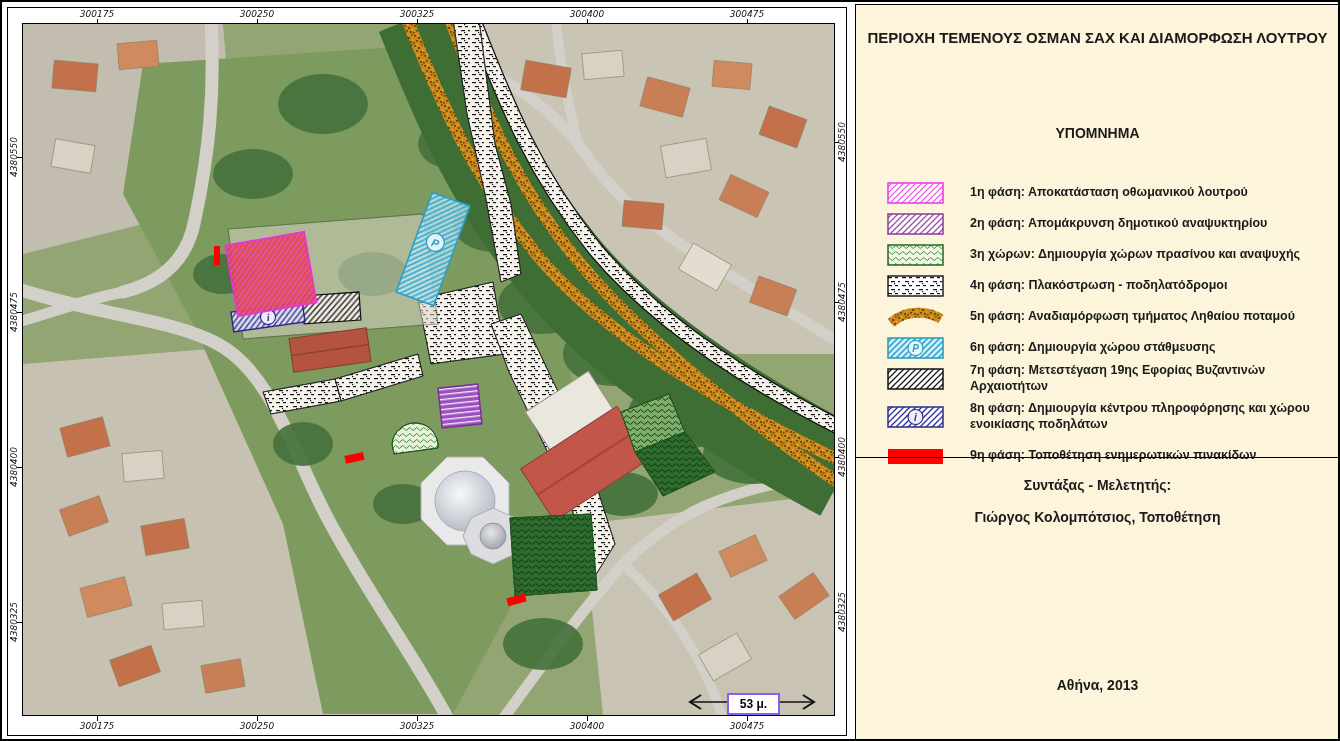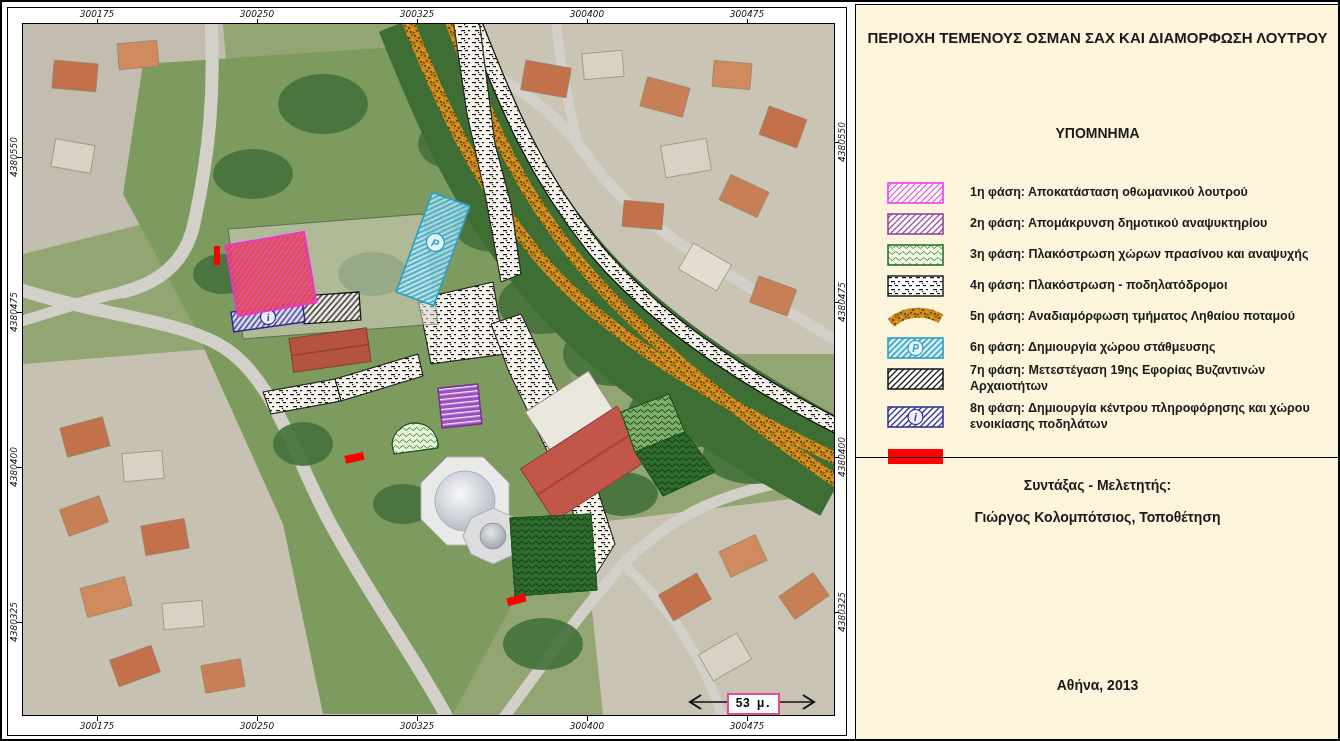--- a/index.html
+++ b/index.html
@@ -9,22 +9,22 @@
   .map-panel{position:absolute;left:0;top:0;width:852px;height:741px;background:#fff;}
   .map-frame{position:absolute;left:5px;top:5px;width:838px;height:727px;border:1px solid #000;}
   .photo-wrap{position:absolute;left:20px;top:21px;width:811px;height:691px;border:1px solid #000;box-sizing:content-box;}
   .coord{position:absolute;font-family:"DejaVu Sans",sans-serif;font-style:italic;font-size:9px;color:#111;
          white-space:nowrap;transform:translate(-50%,-50%);}
   .coord.v{transform:translate(-50%,-50%) rotate(-90deg);}
   .tick{position:absolute;background:#000;}
   .tick.h{width:1px;height:5px;}
   .tick.v{width:5px;height:1px;}
   .scalebar{position:absolute;left:683px;top:690px;width:134px;height:22px;}
-  .scalebar .lbl{position:absolute;left:42px;top:1px;width:49px;height:18px;background:#fff;border:2px solid #ec4899;
-                 font-size:12px;font-weight:bold;color:#000;text-align:center;line-height:18px;font-family:Liberation Mono, monospace;}
+  .scalebar .lbl{position:absolute;left:42px;top:1px;width:49px;height:18px;background:#fff;border:2px solid #8b5cf6;
+                 font-size:12px;font-weight:bold;color:#000;text-align:center;line-height:18px;}
   
   .info-panel{position:absolute;left:853px;top:2px;width:483px;height:735px;border:1px solid #000;
               background:#fcf5dc;color:#1a1a1a;}
   .ttl{position:absolute;width:100%;text-align:center;font-weight:bold;}
   .t-main{top:24px;font-size:15px;}
   .t-sub{top:62px;font-size:14px;}
   .t-leg{top:120px;font-size:14px;}
   .legend{position:absolute;left:0;top:172px;width:100%;}
   .lg-row{display:flex;align-items:center;height:31px;padding-left:31px;}
   .lg-row.tall{height:46px;}
@@ -328,21 +328,21 @@
         </div>
         <div class="lg-txt">2η φάση: Απομάκρυνση δημοτικού αναψυκτηρίου</div>
       </div>
       <div class="lg-row">
         <div class="sw">
           <svg width="57" height="22">
               <rect x="1" y="1" width="55" height="20" fill="#f2f7e6"></rect>
               <rect x="1" y="1" width="55" height="20" fill="url(#patGreenWave)" stroke="#1d6b1d" stroke-width="1.5"></rect>
             </svg>
         </div>
-        <div class="lg-txt">3η φάση: Πλακόστρωση χώρων πρασίνου και αναψυχής</div>
+        <div class="lg-txt">3η χώρων: Δημιουργία χώρων πρασίνου και αναψυχής</div>
       </div>
       <div class="lg-row">
         <div class="sw">
           <svg width="57" height="22">
               <rect x="1" y="1" width="55" height="20" fill="#fff"></rect>
               <rect x="1" y="1" width="55" height="20" fill="url(#patStipple)" stroke="#111" stroke-width="1.4"></rect>
             </svg>
         </div>
         <div class="lg-txt">4η φάση: Πλακόστρωση - ποδηλατόδρομοι</div>
       </div>
@@ -384,20 +384,21 @@
             </svg>
         </div>
         <div class="lg-txt">8η φάση: Δημιουργία κέντρου πληροφόρησης και χώρου ενοικίασης ποδηλάτων</div>
       </div>
       <div class="lg-row">
         <div class="sw">
           <svg width="57" height="22">
               <rect x="1" y="4" width="55" height="15" fill="#ff0000"></rect>
             </svg>
         </div>
+        <div class="lg-txt">9η φάση: Τοποθέτηση ενημερωτικών πινακίδων</div>
       </div>
     </div>
 
     <div class="divider"></div>
     <div class="ttl a-head">Συντάξας - Μελετητής:</div>
     <div class="ttl a-name">Γιώργος Κολομπότσιος, Τοποθέτηση</div>
     <div class="ttl a-date">Αθήνα, 2013</div>
   </div>
 </div>
 

